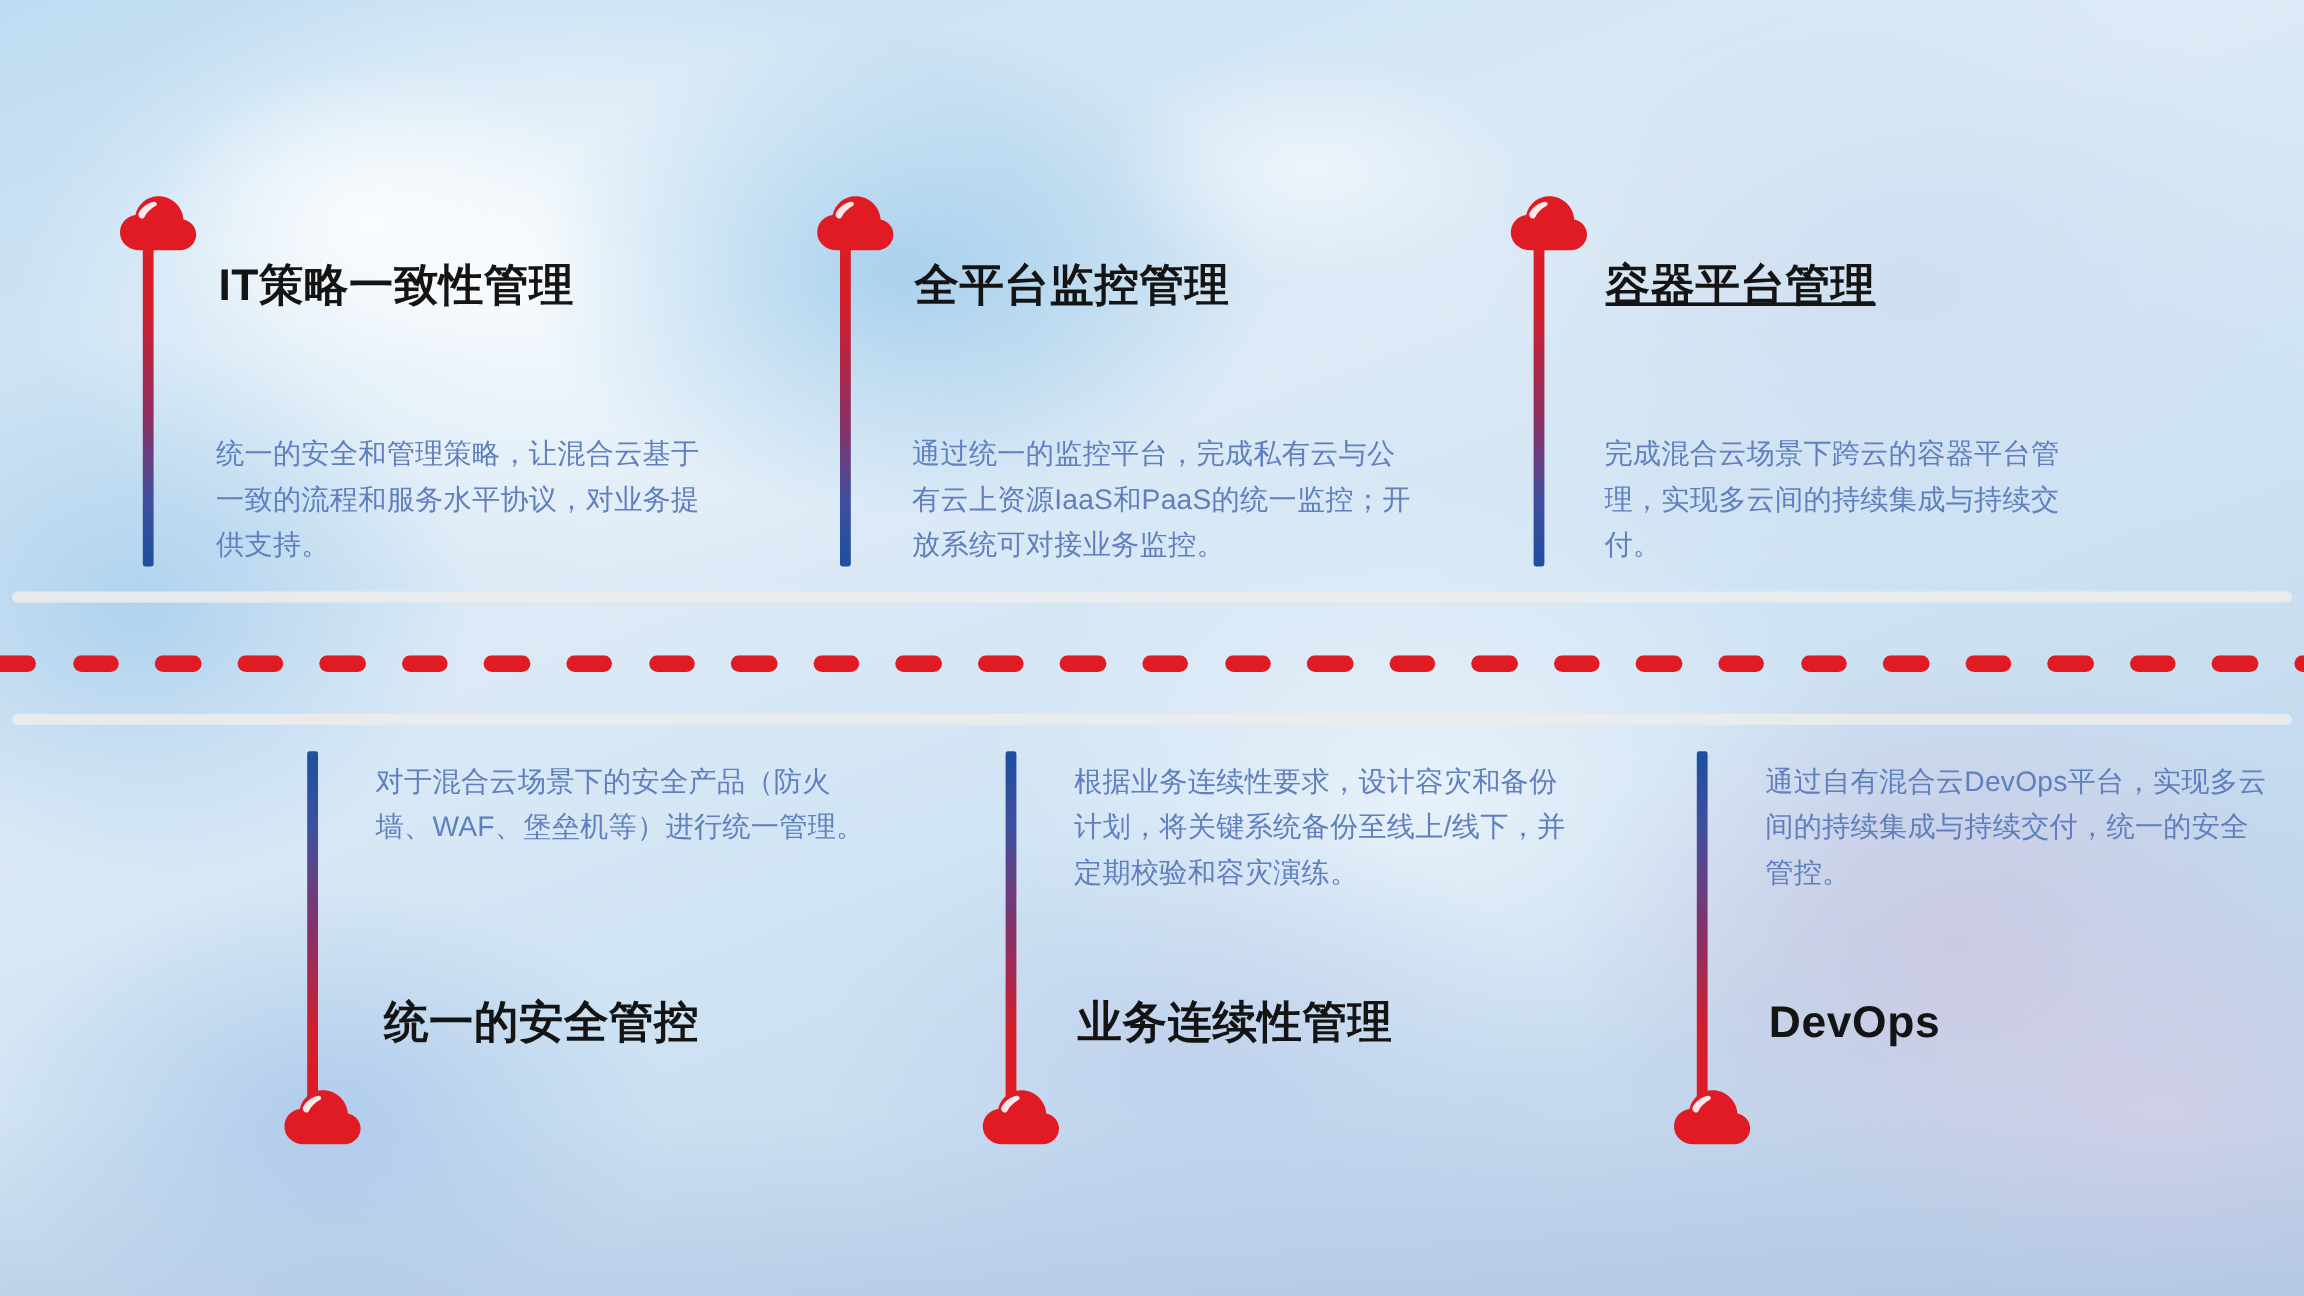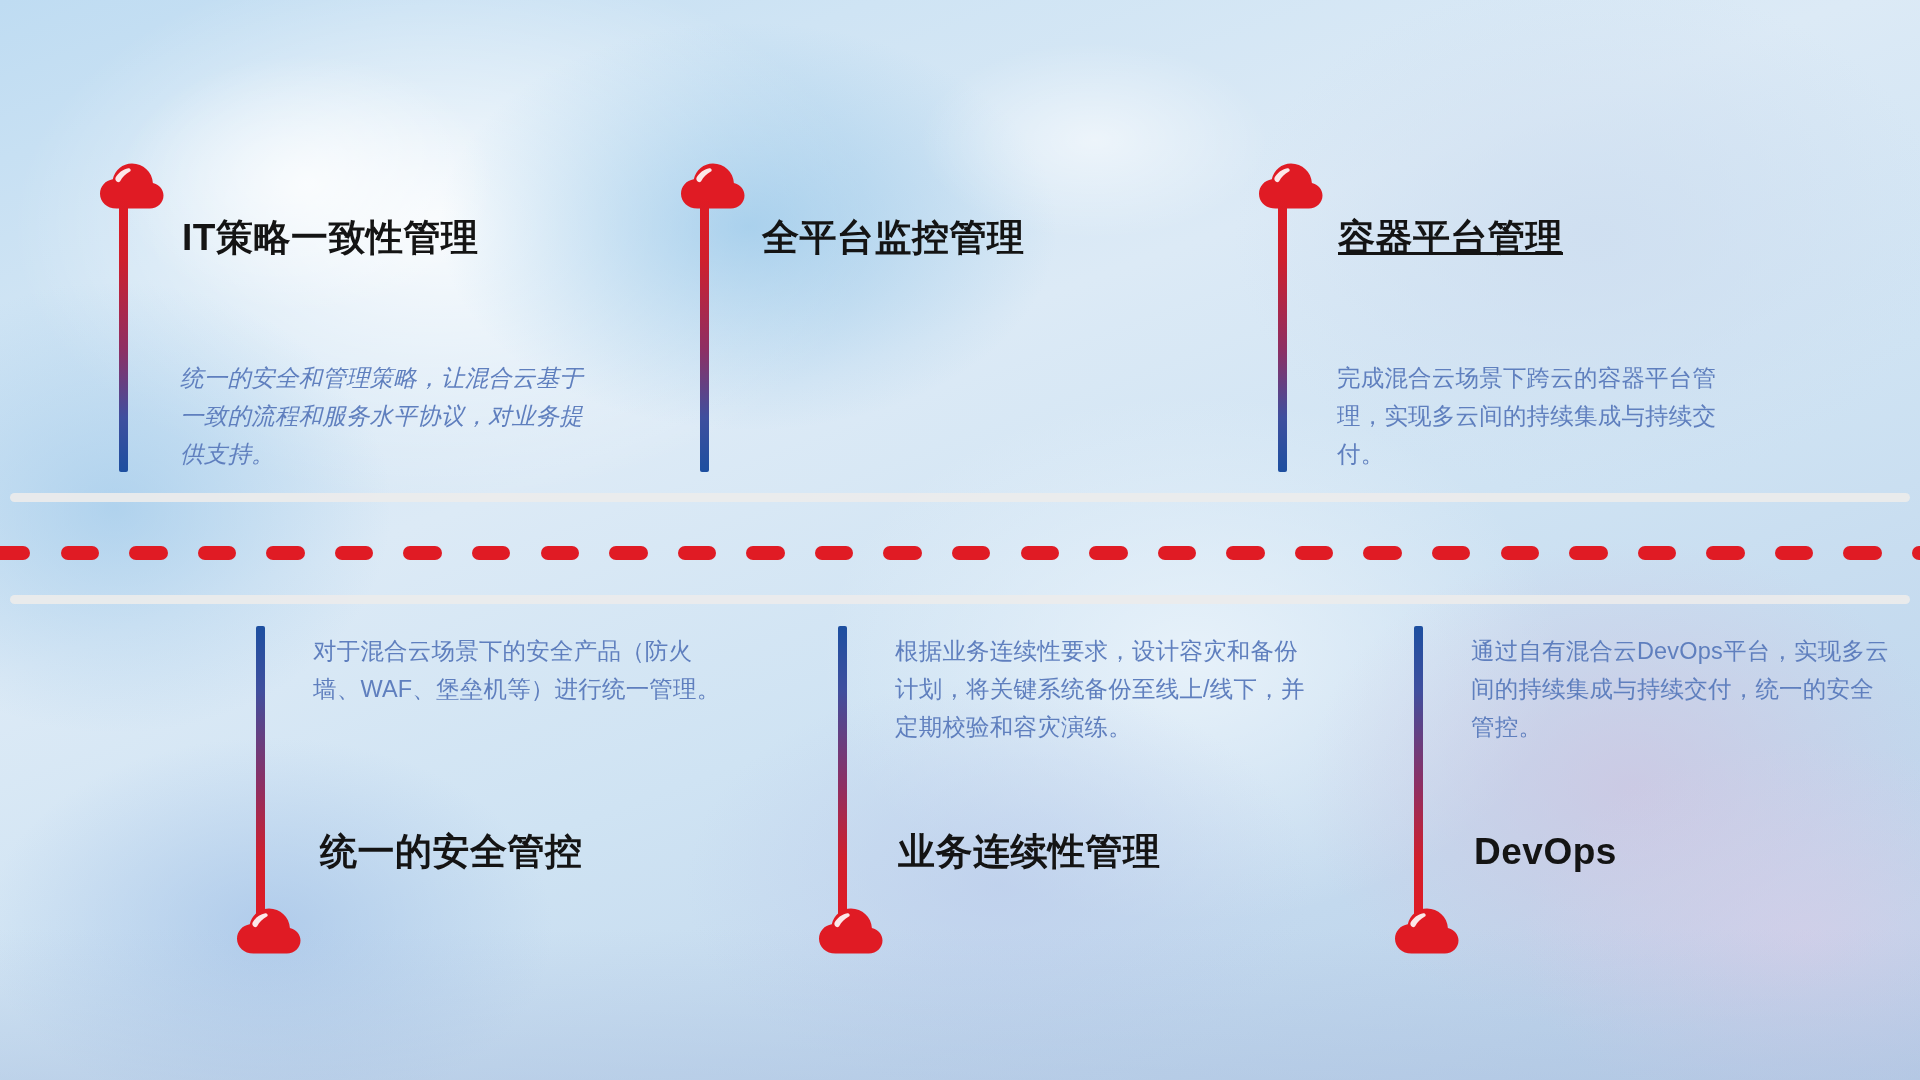--- a/index.html
+++ b/index.html
@@ -89,32 +89,33 @@
 
   <div class="col" style="left:0;top:0;width:640px;height:480px;padding-left:40px;">
     <div class="cloud" style="left:94px;top:158px;">
       <svg viewBox="0 0 74 52" xmlns="http://www.w3.org/2000/svg">
         <path d="M22.5 50.5c-9.6 0-16.5-6.5-16.5-14.8 0-7.4 5.4-13.4 12.8-14.5C20.8 12.2 28.6 5.5 38 5.5c11.2 0 20.3 8.6 20.9 19.4 6.2 1.3 10.6 6.4 10.6 12.5 0 7.2-6 13.1-13.6 13.1z" fill="#e01b24"></path>
         <path d="M21.5 19.8c2.6-5 7.3-8.6 12.9-9.6 1.9-.35 3.2 2.3 1.5 3.3-4.3 2.4-7.7 5.6-9.6 9.5-1.1 2.2-4.1.9-4.8-1.3-.2-.6-.2-1.3 0-1.9z" fill="#ffffff" opacity=".9"></path>
       </svg>
     </div>
     <div class="stem down" style="left:119px;top:198px;height:274px;"></div>
     <div class="title" style="left:182px;top:219px;">IT策略一致性管理</div>
-    <div class="body" style="left:180px;top:359px;width:420px;font-style:italic;">统一的安全和管理策略，让混合云基于一致的流程和服务水平协议，对业务提供支持。</div>
+    <div class="body" style="left:180px;top:359px;width:420px;">统一的安全和管理策略，让混合云基于一致的流程和服务水平协议，对业务提供支持。</div>
   </div>
 
   <div class="col" style="left:0;top:0;width:640px;height:480px;">
     <div class="cloud" style="left:675px;top:158px;">
       <svg viewBox="0 0 74 52" xmlns="http://www.w3.org/2000/svg">
         <path d="M22.5 50.5c-9.6 0-16.5-6.5-16.5-14.8 0-7.4 5.4-13.4 12.8-14.5C20.8 12.2 28.6 5.5 38 5.5c11.2 0 20.3 8.6 20.9 19.4 6.2 1.3 10.6 6.4 10.6 12.5 0 7.2-6 13.1-13.6 13.1z" fill="#e01b24"></path>
         <path d="M21.5 19.8c2.6-5 7.3-8.6 12.9-9.6 1.9-.35 3.2 2.3 1.5 3.3-4.3 2.4-7.7 5.6-9.6 9.5-1.1 2.2-4.1.9-4.8-1.3-.2-.6-.2-1.3 0-1.9z" fill="#ffffff" opacity=".9"></path>
       </svg>
     </div>
     <div class="stem down" style="left:700px;top:198px;height:274px;"></div>
     <div class="title" style="left:762px;top:219px;">全平台监控管理</div>
+    <div class="body" style="left:760px;top:359px;width:420px;">通过统一的监控平台，完成私有云与公有云上资源IaaS和PaaS的统一监控；开放系统可对接业务监控。</div>
   </div>
 
   <div class="col" style="left:0;top:0;width:640px;height:480px;">
     <div class="cloud" style="left:1253px;top:158px;">
       <svg viewBox="0 0 74 52" xmlns="http://www.w3.org/2000/svg">
         <path d="M22.5 50.5c-9.6 0-16.5-6.5-16.5-14.8 0-7.4 5.4-13.4 12.8-14.5C20.8 12.2 28.6 5.5 38 5.5c11.2 0 20.3 8.6 20.9 19.4 6.2 1.3 10.6 6.4 10.6 12.5 0 7.2-6 13.1-13.6 13.1z" fill="#e01b24"></path>
         <path d="M21.5 19.8c2.6-5 7.3-8.6 12.9-9.6 1.9-.35 3.2 2.3 1.5 3.3-4.3 2.4-7.7 5.6-9.6 9.5-1.1 2.2-4.1.9-4.8-1.3-.2-.6-.2-1.3 0-1.9z" fill="#ffffff" opacity=".9"></path>
       </svg>
     </div>
     <div class="stem down" style="left:1278px;top:198px;height:274px;"></div>

